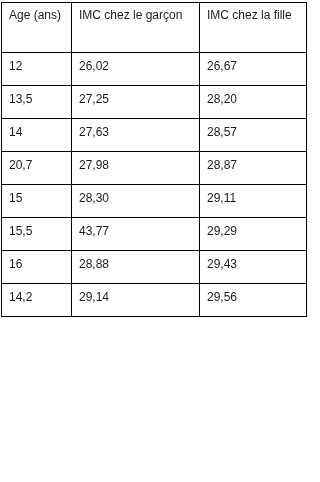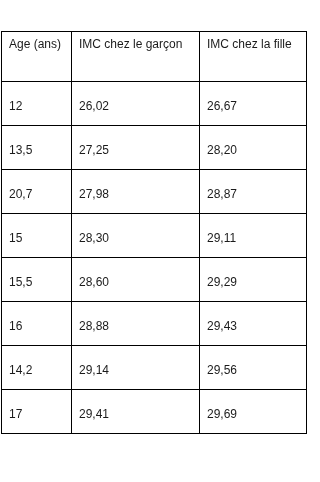--- a/index.html
+++ b/index.html
@@ -10,21 +10,20 @@
   body {
     width: 320px;
     height: 482px;
     overflow: hidden;
     font-family: "Liberation Sans", sans-serif;
   }
   #table-wrap {
     position: absolute;
     left: 1px;
     top: 2px;
-    margin-top: 29px;
   }
   table.bmi-table {
     border-collapse: collapse;
     table-layout: fixed;
     width: 305px;
     background: #ffffff;
   }
   table.bmi-table col.c-age   { width: 70px; }
   table.bmi-table col.c-boy   { width: 128px; }
   table.bmi-table col.c-girl  { width: 107px; }
@@ -42,21 +41,21 @@
     font-family: "Liberation Sans", sans-serif;
     white-space: normal;
     word-wrap: break-word;
   }
   table.bmi-table thead th {
     height: 39px;
   }
   table.bmi-table tbody td {
     height: 21px;
     vertical-align: top;
-    padding-top: 17px;
+    padding-top: 6px;
     padding-bottom: 5px;
   }
 </style>
 </head>
 <body>
 
 <div id="table-wrap">
   <table class="bmi-table">
     <colgroup>
       <col class="c-age">
@@ -75,44 +74,44 @@
           <td>12</td>
           <td>26,02</td>
           <td>26,67</td>
         </tr>
         <tr>
           <td>13,5</td>
           <td>27,25</td>
           <td>28,20</td>
         </tr>
         <tr>
+          <td>14</td>
+          <td>27,63</td>
+          <td>28,57</td>
+        </tr>
+        <tr>
           <td>20,7</td>
           <td>27,98</td>
           <td>28,87</td>
         </tr>
         <tr>
           <td>15</td>
           <td>28,30</td>
           <td>29,11</td>
         </tr>
         <tr>
           <td>15,5</td>
-          <td>28,60</td>
+          <td>43,77</td>
           <td>29,29</td>
         </tr>
         <tr>
           <td>16</td>
           <td>28,88</td>
           <td>29,43</td>
         </tr>
         <tr>
           <td>14,2</td>
           <td>29,14</td>
           <td>29,56</td>
         </tr>
-        <tr>
-          <td>17</td>
-          <td>29,41</td>
-          <td>29,69</td>
-        </tr>
       </tbody>
   </table>
 </div>
 
 </body></html>

